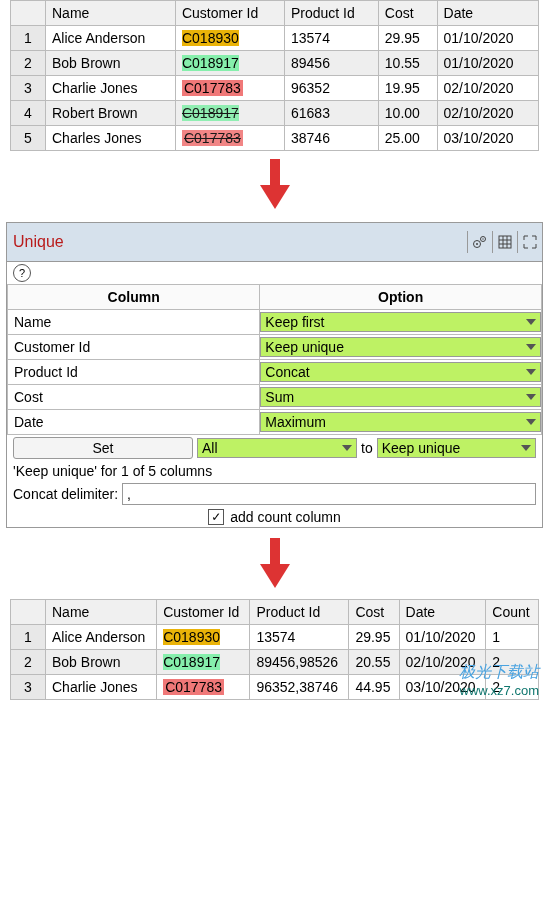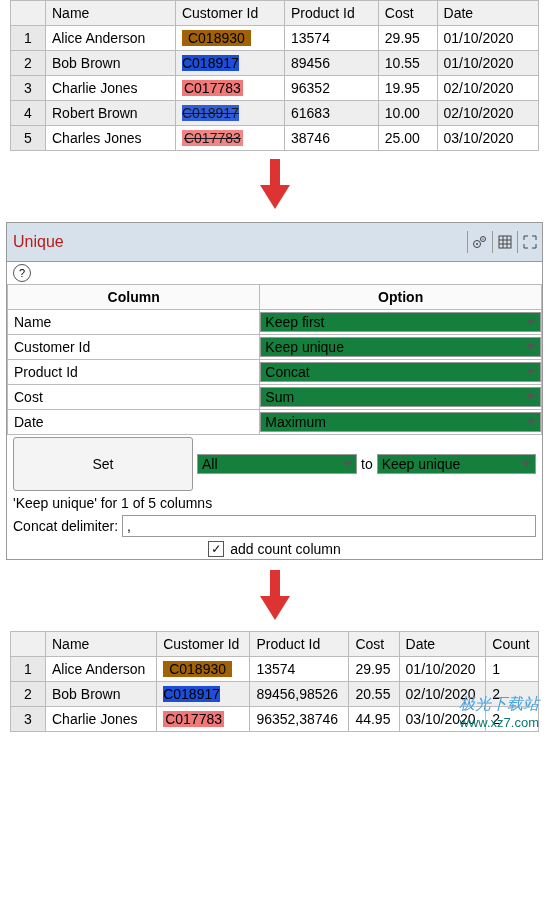--- a/index.html
+++ b/index.html
@@ -1,37 +1,37 @@
 <!DOCTYPE html>
 <html><head>
 <meta charset="utf-8">
 <style>
 body{margin:0;padding:0;font-family:"Segoe UI",Arial,sans-serif;font-size:14px;color:#000;background:#fff;width:549px}
 table{border-collapse:collapse;width:100%}
 th,td{border:1px solid #bbb;padding:4px 6px;text-align:left;font-size:14px}
 th{font-weight:normal;background:#f0f0f0}
 .row-num{background:#e8e8e8;text-align:center;width:22px}
 .row-alt{background:#eee}
-.hl-y{background:#a16207;display:inline-block;padding:0 6px}
-.hl-p{background:#1d4ed8;display:inline-block;padding:0 0}
+.hl-y{background:#eab308;display:inline-block;padding:0 0}
+.hl-p{background:#86efac;display:inline-block;padding:0 0}
 .hl-r{background:#f07878;display:inline-block;padding:0 2px}
 .strike{text-decoration:line-through;opacity:.9}
 .arrow-wrap{text-align:center;padding:6px 0}
 .arrow-svg{width:40px;height:54px}
 .panel{border:1px solid #999;margin:2px 6px}
 .panel-head{display:flex;align-items:center;background:#d6e1ec;border-bottom:1px solid #999}
 .panel-title{flex:1;color:#b91c1c;font-size:16px;padding:10px 6px}
 .tb-btn{width:24px;height:22px;border-left:1px solid #999;display:flex;align-items:center;justify-content:center}
 .help-row{display:flex;align-items:center;gap:4px;padding:2px 6px;font-size:14px}
 .help-icon{width:16px;height:16px;border:1px solid #555;border-radius:50%;display:inline-flex;align-items:center;justify-content:center;font-size:11px}
 .opt-tbl th{text-align:center;font-weight:bold;background:#fafafa}
-.sel{display:flex;justify-content:space-between;align-items:center;background:#15803d;border:1px solid #999;padding:1px 4px;font-size:14px}
+.sel{display:flex;justify-content:space-between;align-items:center;background:#bef264;border:1px solid #999;padding:1px 4px;font-size:14px}
 .tri{width:0;height:0;border-left:5px solid transparent;border-right:5px solid transparent;border-top:6px solid #555}
 .ctrl-row{display:flex;align-items:center;gap:4px;padding:2px 6px}
-.btn{border:1px solid #999;border-radius:3px;padding:18px 14px;background:#f4f4f4;text-align:center}
+.btn{border:1px solid #999;border-radius:3px;padding:2px 14px;background:#f4f4f4;text-align:center}
 .txt-in{border:1px solid #999;padding:2px 4px;flex:1;background:#fff}
 .chk{width:14px;height:14px;border:1px solid #555;display:inline-flex;align-items:center;justify-content:center;background:#fff;font-size:12px;line-height:1}
 .wm{position:absolute;right:10px;bottom:2px;text-align:right;pointer-events:none}
 .wm1{color:#4aa3e0;font-size:16px;font-style:italic}
 .wm2{color:#0f766e;font-size:13px}
 .pad{padding:0 10px}
 </style>
 </head>
 <body>
 

